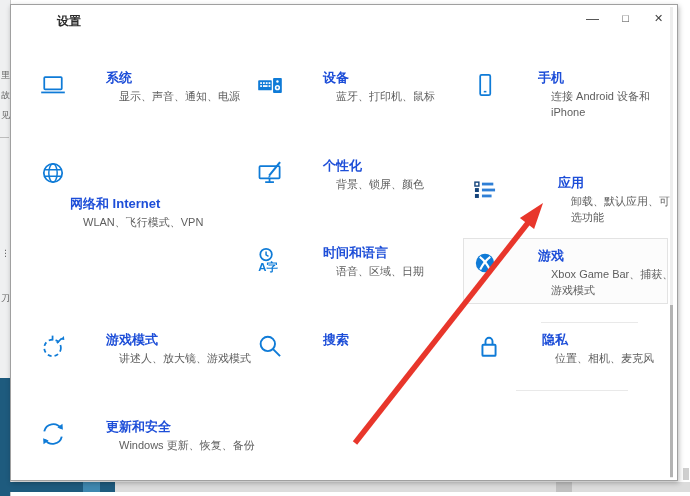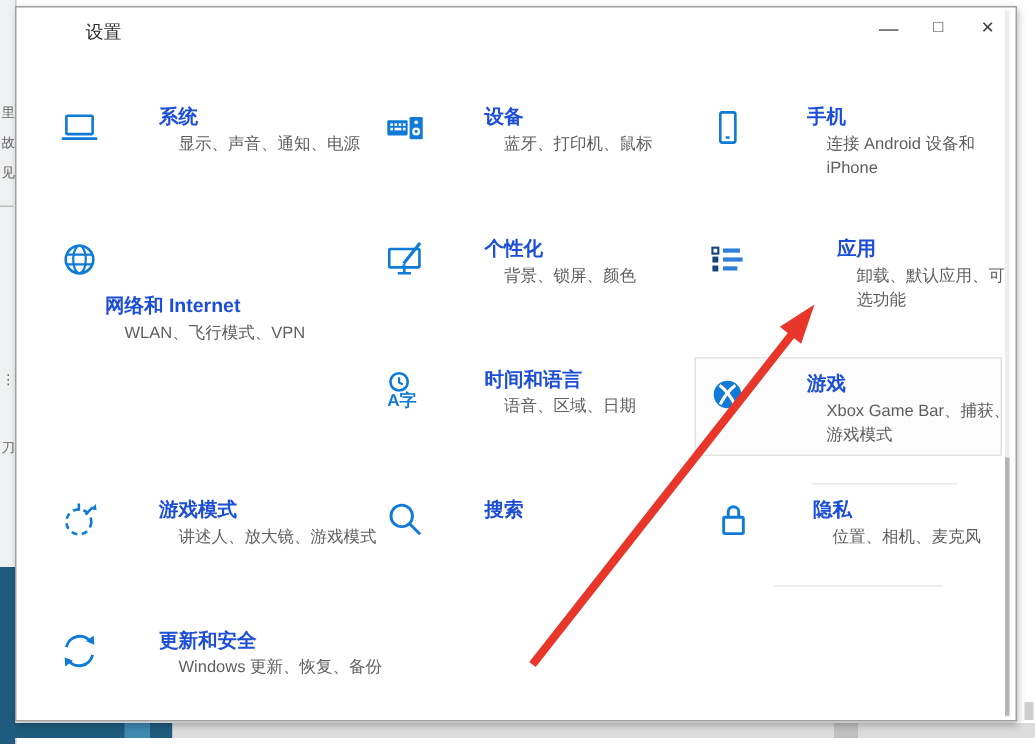--- a/index.html
+++ b/index.html
@@ -20,21 +20,21 @@
   .bottom-gray{position:absolute;left:115px;top:482px;width:575px;height:10px;background:#dcdcdc;}
   .bottom-thumb{position:absolute;left:556px;top:482px;width:16px;height:10px;background:#c0c0c0;}
   .corner-frag{position:absolute;left:683px;top:468px;width:6px;height:12px;background:#cfcfcf;}
   
   .win{
     position:absolute;left:10px;top:4px;width:668px;height:477px;
     background:#fff;border:1px solid #a0a0a0;box-sizing:border-box;
     box-shadow:1px 2px 5px rgba(0,0,0,.28);
   }
   .titlebar{position:absolute;left:0;top:0;width:100%;height:30px;}
-  .win-title{position:absolute;left:46px;top:8px;font-size:12px;color:#2b2b2b;}
+  .win-title{position:absolute;left:46px;top:8px;font-size:12px;color:#2b2b2b;font-weight:bold;}
   .controls{position:absolute;right:2px;top:0;display:flex;}
   .ctrl{width:33px;height:26px;display:flex;align-items:center;justify-content:center;color:#404040;font-size:11px;cursor:default;}
   .ctrl.min{font-size:13px;}
   
   .vtrack{position:absolute;right:4px;top:2px;bottom:2px;width:3px;background:#ededed;}
   .vthumb{position:absolute;right:4px;top:300px;width:3px;height:172px;background:#b3b3b3;}
   
   .tile{position:absolute;display:flex;gap:8px;align-items:flex-start;cursor:pointer;}
   .ticon{width:28px;height:28px;flex:none;margin-top:2px;}
   .ticon svg{width:28px;height:28px;display:block;}
@@ -158,21 +158,21 @@
         <path d="M27.5 3.5L15 19" stroke-width="2.4"></path>
         <path d="M13.5 21l1.5-2 2 1.6z" fill="#0f7bd7" stroke="none"></path>
       </svg>
     </span>
     <span class="ttext">
         <span class="ttitle">个性化</span>
       <span class="tsub">背景、锁屏、颜色</span>
       </span>
   </div>
 
-  <div class="tile" style="left:460px;top:152px;gap:28px;">
+  <div class="tile" style="left:460px;top:169px;gap:28px;">
     <span class="ticon">
       <svg viewBox="0 0 32 32">
         <rect x="4.5" y="7" width="4.5" height="4.5" fill="none" stroke="#14447b" stroke-width="1.6"></rect>
         <rect x="4.5" y="13.8" width="4.5" height="4.5" fill="#14447b"></rect>
         <rect x="4.5" y="20.6" width="4.5" height="4.5" fill="#14447b"></rect>
         <rect x="12.5" y="7.6" width="13" height="3.2" fill="#2f7fd6"></rect>
         <rect x="12.5" y="14.4" width="15" height="3.2" fill="#2f7fd6"></rect>
         <rect x="12.5" y="21.2" width="11" height="3.2" fill="#2f7fd6"></rect>
       </svg>
     </span>

